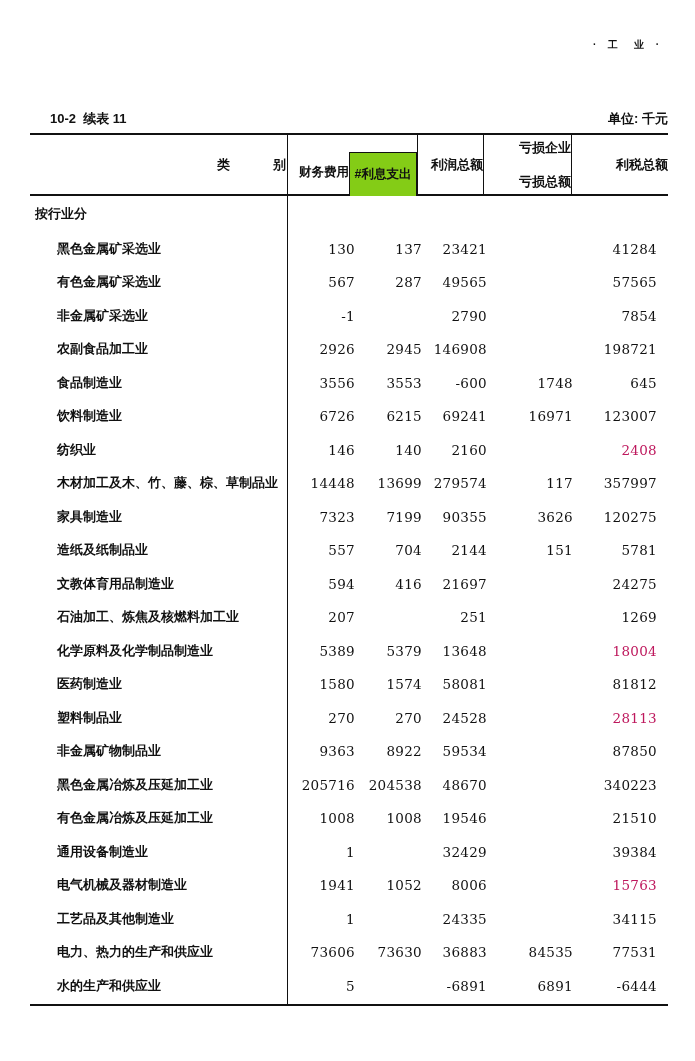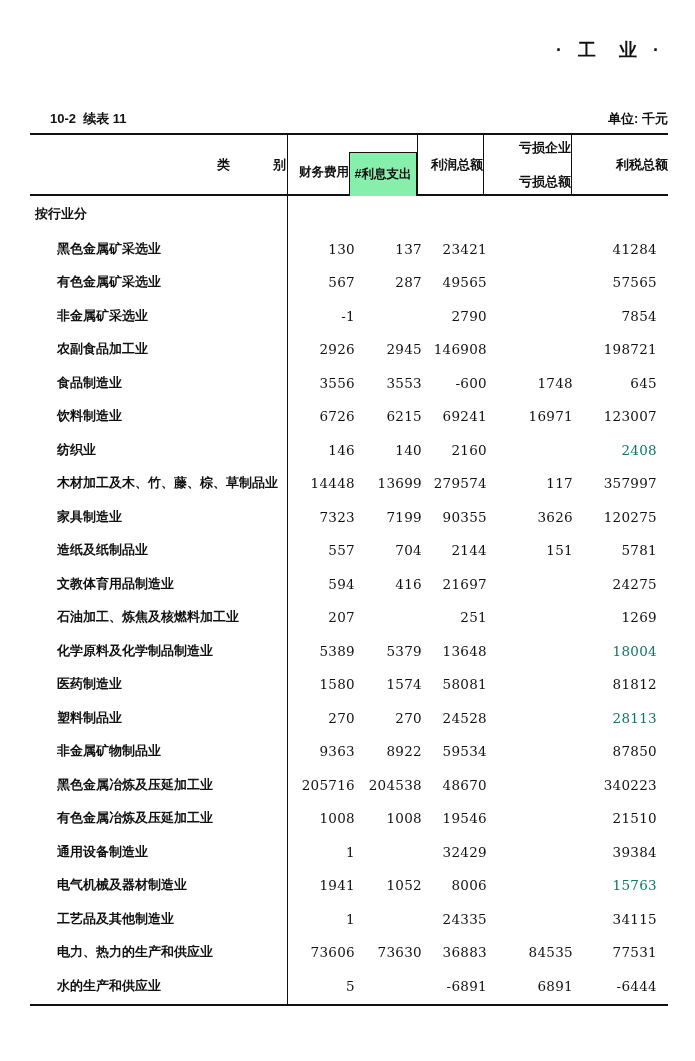--- a/index.html
+++ b/index.html
@@ -7,21 +7,21 @@
     position:relative;
     width:695px;height:1061px;
     background:#ffffff;
     font-family:"Liberation Serif", serif;
     color:#111;
     overflow:hidden;
   }
   
   #doc-header{
     position:absolute;top:38px;right:34px;
-    font-size:18px;font-weight:700;
+    font-size:10px;font-weight:700;
     letter-spacing:2px;
     font-family:"Liberation Sans", sans-serif;
     white-space:pre;
   }
   
   #meta-row{
     position:absolute;left:30px;top:110px;width:638px;
     display:flex;justify-content:space-between;align-items:flex-end;
     font-size:13px;
   }
@@ -52,21 +52,21 @@
   }
   #hcell-category{left:0;width:257px;letter-spacing:1px;}
   #hcell-c1{left:257px;width:62px;font-size:12.5px;margin-top:16px;}
   #hcell-c3{left:387px;width:66px;}
   #hcell-c4{left:453px;width:88px;line-height:17px;}
   #hcell-c5{left:541px;width:97px;}
   #interest-box{
     position:absolute;left:319px;top:17px;width:68px;bottom:-2px;
     box-sizing:border-box;
     border:1.5px solid #111;border-bottom:none;
-    background:#86efac;
+    background:#84cc16;
     display:flex;align-items:center;justify-content:center;
     font-size:12.5px;
   }
   #table-body{position:relative;height:808px;}
   #bline-cat{left:257px;}
   .trow{
     display:grid;
     grid-template-columns:257px 68px 67px 65px 86px 95px;
     align-items:center;
     height:33.5px;
@@ -80,21 +80,21 @@
   }
   .trow.section .cell-label{padding-left:5px;}
   .num{
     text-align:right;
     font-size:13.5px;
     font-family:"DejaVu Serif", serif;
     letter-spacing:0.3px;
     white-space:nowrap;
   }
   .num.last{padding-right:11px;}
-  .num.faded{color:#0f766e;}
+  .num.faded{color:#be185d;}
   #page-number{
     position:absolute;right:33px;top:1066px;
     font-size:14px;font-weight:700;
     font-family:"DejaVu Serif", serif;
   }
 </style>
 </head>
 <body>
 
 <div id="page">

